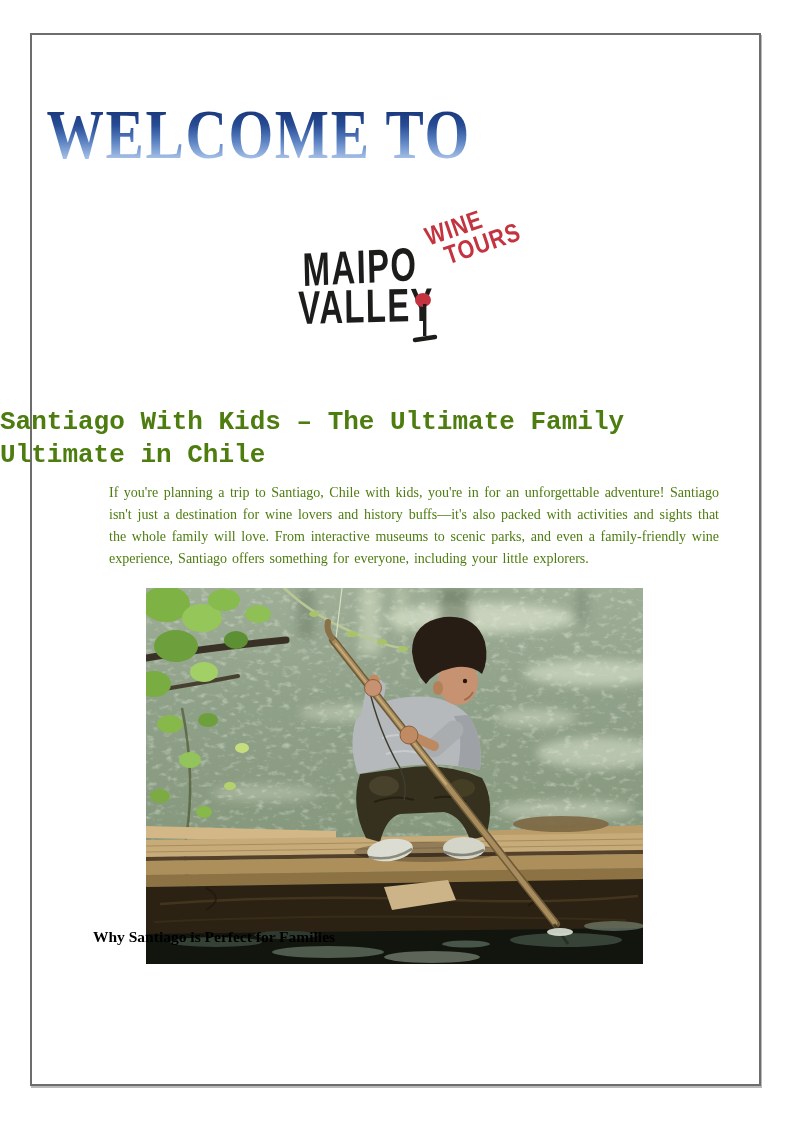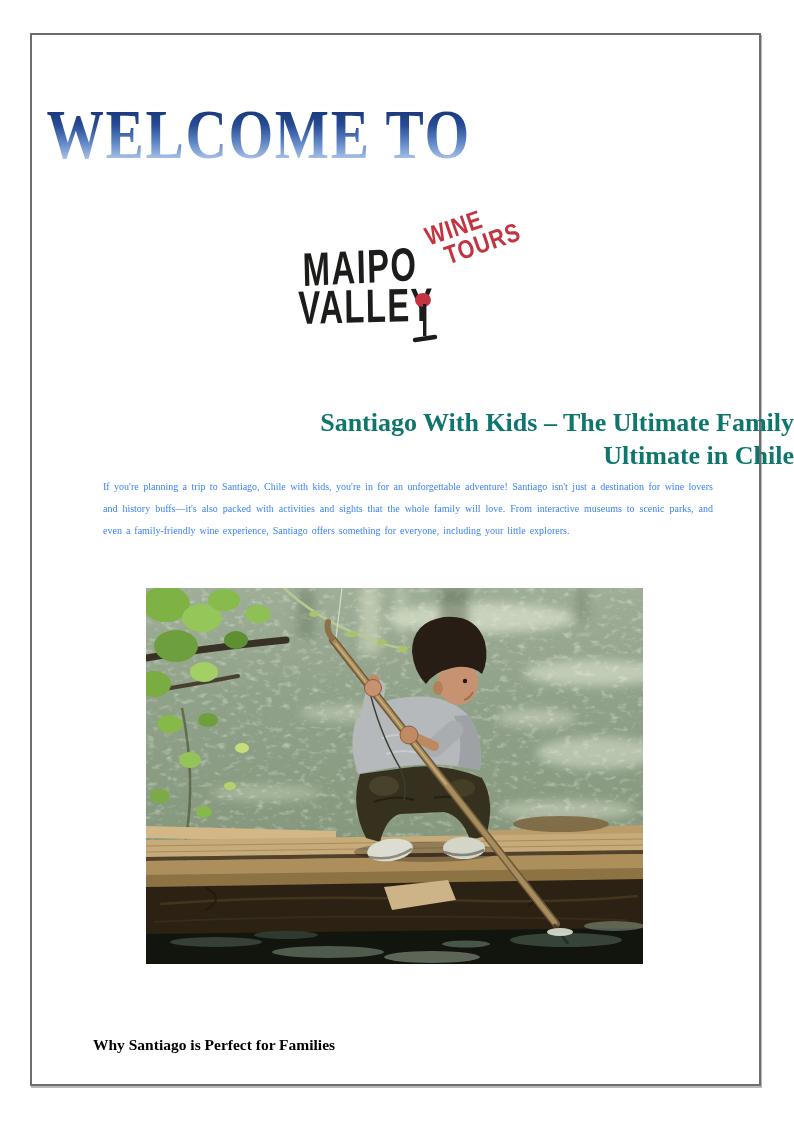--- a/index.html
+++ b/index.html
@@ -38,30 +38,30 @@
   .logo-valley { left:2px;  top:48px; transform:scaleX(0.70) rotate(-1deg); }
   .logo-glass  { position:absolute; left:116px; top:54px; width:26px; height:54px; }
   .logo-tagline {
     position:absolute; left:126px; top:-10px; color:#c43440; font-weight:bold;
     font-size:26px; line-height:24px; letter-spacing:1px;
     transform:rotate(-19deg) scaleX(0.82); transform-origin:left top; white-space:nowrap;
   }
   .logo-tagline .t2 { display:block; margin-left:15px; }
   
   .article-title {
-    position:absolute; top:384px; left:0; width:100%; text-align:right;
-    font-size:26px; font-weight:bold; line-height:33px; color:#0f766e;
+    position:absolute; top:384px; left:0; width:100%; text-align:left;
+    font-size:26px; font-weight:bold; line-height:33px; color:#4d7c0f;font-family:Liberation Mono, monospace;
   }
   .intro {
-    position:absolute; top:466px; left:93px; width:610px; margin:10px;
-    font-size:10px; line-height:22.1px; text-align:justify; color:#3b82f6;
+    position:absolute; top:466px; left:93px; width:610px; margin:16px;
+    font-size:14px; line-height:22.1px; text-align:justify; color:#4d7c0f;
     word-spacing:1.5px;
   }
   .subheading {
-    position:absolute; top:1036px; left:93px; margin:0;
+    position:absolute; top:928px; left:93px; margin:0;
     font-size:15.5px; font-weight:bold; color:#000;
   }
   
   .photo { position:absolute; left:146px; top:588px; width:497px; height:376px; margin:0; }
   .photo svg { display:block; width:100%; height:100%; }
 </style>
 </head>
 <body>
 
 <div class="page">

